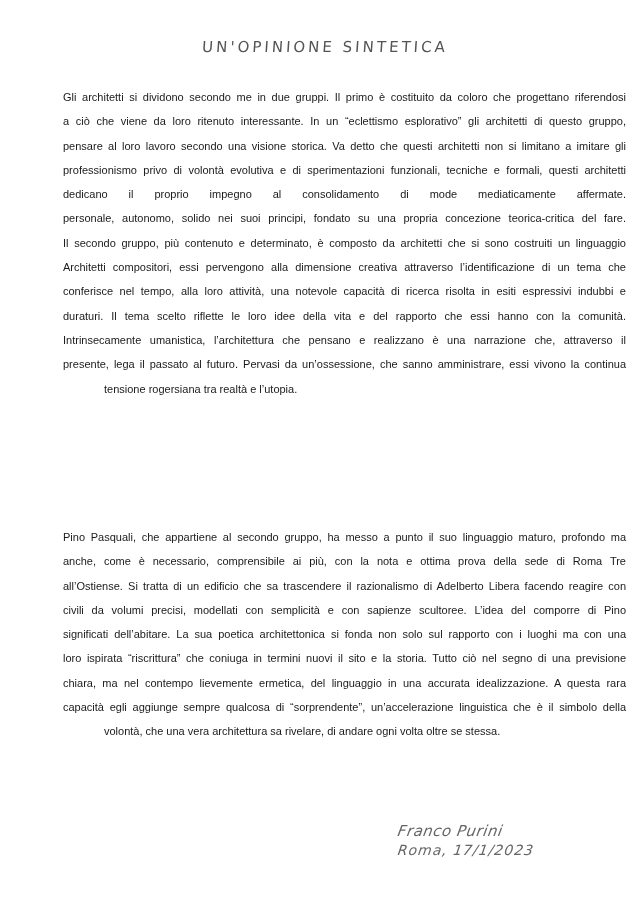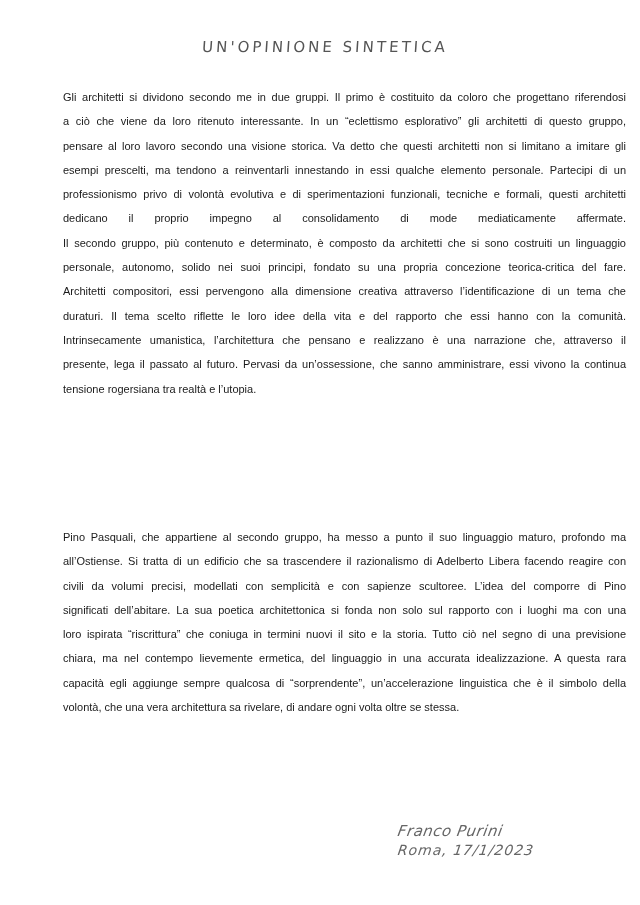--- a/index.html
+++ b/index.html
@@ -9,53 +9,54 @@
     font-family:"DejaVu Sans", sans-serif; font-size:15px; letter-spacing:3px;
     color:#555; font-weight:normal; padding-left:10px; box-sizing:border-box;
     transform:skewX(-4deg);
   }
   .body-text {
     position:absolute; left:63px; width:563px;
     font-family:"Liberation Sans", sans-serif; font-size:11px;
     line-height:24.3px; text-align:justify;
   }
   .body-text .line { display:block; height:24.3px; white-space:nowrap; text-align-last:justify; text-align:justify; }
-  .body-text .line.last { text-align-last:left; }
+  .body-text .line.last { text-align-last:left;margin-left:41px; }
   #p1 { top:85px; }
   #p2 { top:525px; }
   .signature {
     position:absolute; left:398px; top:822px;
     font-family:"DejaVu Sans", sans-serif; color:#666; font-style:italic;
   }
   .sig-name { display:block; font-size:15px; transform:skewX(-10deg); letter-spacing:0.5px; }
   .sig-place { display:block; font-size:14px; margin-top:2px; letter-spacing:1px; transform:skewX(-8deg); }
 </style>
 </head>
 <body>
 
 <div class="title">UN'OPINIONE SINTETICA</div>
 
 <div class="body-text" id="p1">
   <span class="line">Gli architetti si dividono secondo me in due gruppi. Il primo è costituito da coloro che progettano riferendosi</span>
   <span class="line">a ciò che viene da loro ritenuto interessante. In un “eclettismo esplorativo” gli architetti di questo gruppo,</span>
   <span class="line">pensare al loro lavoro secondo una visione storica. Va detto che questi architetti non si limitano a imitare gli</span>
-  <span class="line">esempi prescelti, ma tendono a reinventarli innestando in essi qualche elemento personale. Partecipi di un</span>
   <span class="line">professionismo privo di volontà evolutiva e di sperimentazioni funzionali, tecniche e formali, questi architetti</span>
   <span class="line">dedicano il proprio impegno al consolidamento di mode mediaticamente affermate.</span>
+  <span class="line">personale, autonomo, solido nei suoi principi, fondato su una propria concezione teorica-critica del fare.</span>
   <span class="line">Il secondo gruppo, più contenuto e determinato, è composto da architetti che si sono costruiti un linguaggio</span>
-  <span class="line">personale, autonomo, solido nei suoi principi, fondato su una propria concezione teorica-critica del fare.</span>
   <span class="line">Architetti compositori, essi pervengono alla dimensione creativa attraverso l’identificazione di un tema che</span>
+  <span class="line">conferisce nel tempo, alla loro attività, una notevole capacità di ricerca risolta  in esiti espressivi indubbi e</span>
   <span class="line">duraturi. Il tema scelto riflette le loro idee della vita e del rapporto che essi hanno con la comunità.</span>
   <span class="line">Intrinsecamente umanistica, l’architettura che pensano e realizzano è una narrazione che, attraverso il</span>
   <span class="line">presente, lega il passato al futuro. Pervasi  da un’ossessione, che sanno amministrare, essi vivono la continua</span>
   <span class="line last">tensione rogersiana tra realtà e l’utopia.</span>
 </div>
 
 <div class="body-text" id="p2">
   <span class="line">Pino Pasquali, che appartiene al secondo gruppo, ha messo a punto il suo linguaggio maturo, profondo ma</span>
+  <span class="line">anche, come è necessario, comprensibile ai più, con la nota e ottima prova della sede di Roma Tre</span>
   <span class="line">all’Ostiense. Si tratta di un edificio che sa trascendere il razionalismo di Adelberto Libera facendo reagire con</span>
   <span class="line">civili da volumi precisi, modellati con semplicità e con sapienze scultoree.  L’idea del comporre di Pino</span>
   <span class="line">significati dell’abitare. La sua poetica architettonica si fonda non solo sul rapporto con i luoghi ma con una</span>
   <span class="line">loro ispirata “riscrittura” che coniuga in termini nuovi il sito e la storia. Tutto ciò nel segno di una previsione</span>
   <span class="line">chiara, ma nel contempo lievemente ermetica, del linguaggio in una accurata idealizzazione. A questa rara</span>
   <span class="line">capacità egli aggiunge sempre qualcosa di “sorprendente”, un’accelerazione linguistica che è il simbolo della</span>
   <span class="line last">volontà, che una vera architettura sa rivelare, di andare ogni volta oltre se stessa.</span>
 </div>
 
 <div class="signature">

